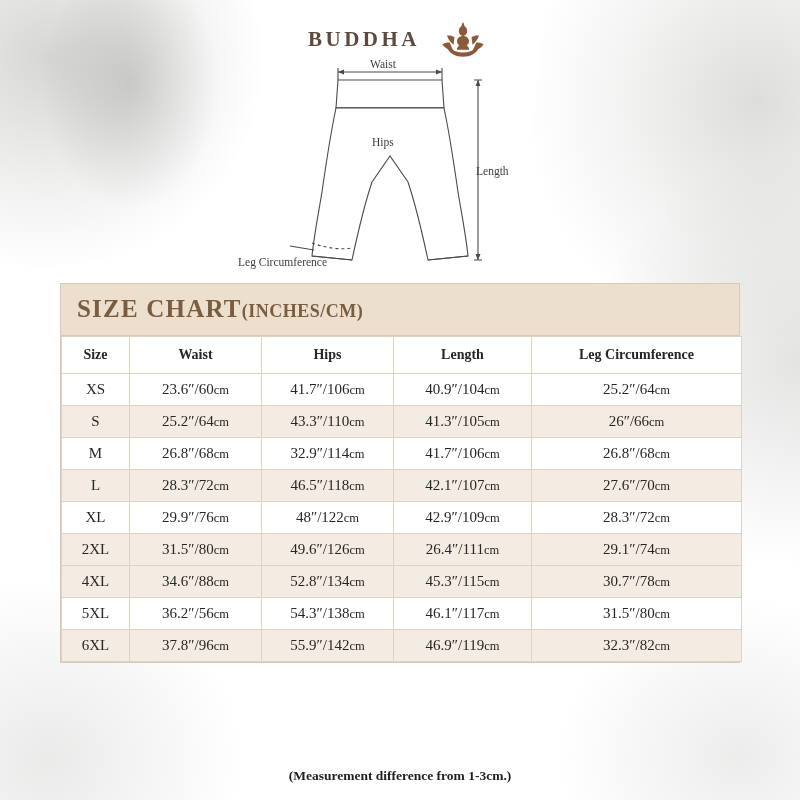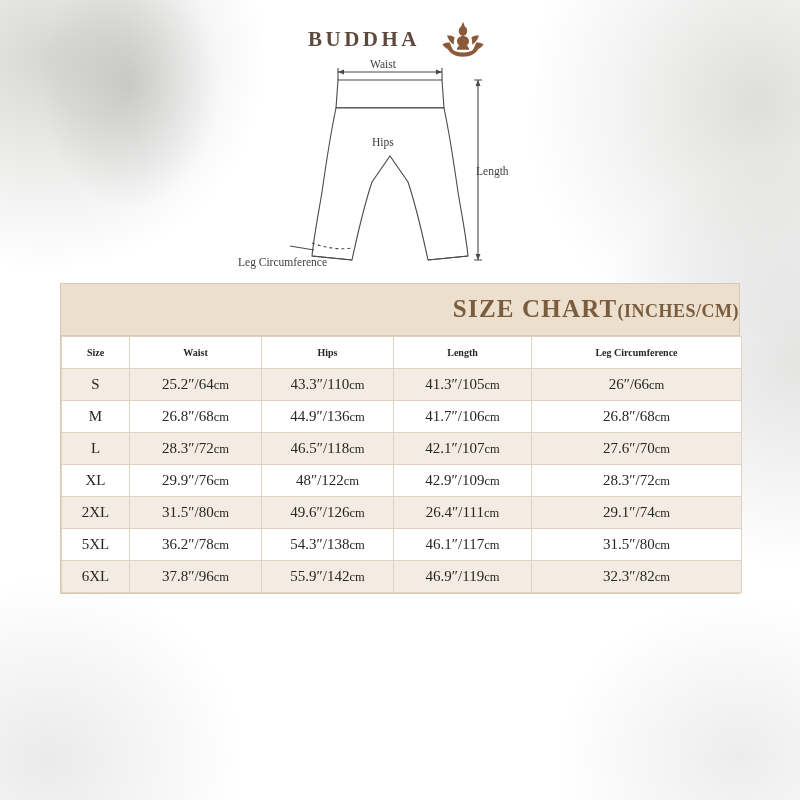--- a/index.html
+++ b/index.html
@@ -114,22 +114,22 @@
     left: 60px;
     top: 283px;
     width: 680px;
     border: 1px solid #d7c9b5;
     box-sizing: border-box;
     background: #fff;
     z-index: 6;
   }
   .chart-title {
     background: #ecdfcd;
-    text-align: right;
-    padding: 11px 0 12px;
+    text-align: left;
+    padding: 11px 16px 12px;
     border-bottom: 1px solid #d7c9b5;
   }
   .chart-title .t-main {
     font-family: "Liberation Serif", serif;
     font-size: 25px;
     letter-spacing: 1.2px;
     color: #7a5c3e;
     font-weight: 700;
   }
   .chart-title .t-sub {
@@ -144,21 +144,21 @@
     width: 100%;
     table-layout: fixed;
   }
   th, td {
     border: 1px solid #ded2c0;
     text-align: center;
     font-family: "Liberation Serif", serif;
     color: #262626;
   }
   thead th {
-    font-size: 10px;
+    font-size: 14px;
     font-weight: 700;
     padding: 10px 2px;
     background: #ffffff;
   }
   tbody td {
     font-size: 15px;
     padding: 7px 2px;
     background: #ffffff;
   }
   tbody tr.alt td {
@@ -268,31 +268,38 @@
       <thead>
         <tr>
           <th>Size</th>
           <th>Waist</th>
           <th>Hips</th>
           <th>Length</th>
           <th>Leg Circumference</th>
         </tr>
       </thead>
       <tbody>
+        <tr>
+          <td>XS</td>
+          <td><span>23.6″/60</span><span class="unit">cm</span></td>
+          <td><span>41.7″/106</span><span class="unit">cm</span></td>
+          <td><span>40.9″/104</span><span class="unit">cm</span></td>
+          <td><span>25.2″/64</span><span class="unit">cm</span></td>
+        </tr>
         <tr class="alt">
           <td>S</td>
           <td><span>25.2″/64</span><span class="unit">cm</span></td>
           <td><span>43.3″/110</span><span class="unit">cm</span></td>
           <td><span>41.3″/105</span><span class="unit">cm</span></td>
           <td><span>26″/66</span><span class="unit">cm</span></td>
         </tr>
         <tr>
           <td>M</td>
           <td><span>26.8″/68</span><span class="unit">cm</span></td>
-          <td><span>44.9″/136</span><span class="unit">cm</span></td>
+          <td><span>32.9″/114</span><span class="unit">cm</span></td>
           <td><span>41.7″/106</span><span class="unit">cm</span></td>
           <td><span>26.8″/68</span><span class="unit">cm</span></td>
         </tr>
         <tr class="alt">
           <td>L</td>
           <td><span>28.3″/72</span><span class="unit">cm</span></td>
           <td><span>46.5″/118</span><span class="unit">cm</span></td>
           <td><span>42.1″/107</span><span class="unit">cm</span></td>
           <td><span>27.6″/70</span><span class="unit">cm</span></td>
         </tr>
@@ -303,32 +310,40 @@
           <td><span>42.9″/109</span><span class="unit">cm</span></td>
           <td><span>28.3″/72</span><span class="unit">cm</span></td>
         </tr>
         <tr class="alt">
           <td>2XL</td>
           <td><span>31.5″/80</span><span class="unit">cm</span></td>
           <td><span>49.6″/126</span><span class="unit">cm</span></td>
           <td><span>26.4″/111</span><span class="unit">cm</span></td>
           <td><span>29.1″/74</span><span class="unit">cm</span></td>
         </tr>
+        <tr class="alt">
+          <td>4XL</td>
+          <td><span>34.6″/88</span><span class="unit">cm</span></td>
+          <td><span>52.8″/134</span><span class="unit">cm</span></td>
+          <td><span>45.3″/115</span><span class="unit">cm</span></td>
+          <td><span>30.7″/78</span><span class="unit">cm</span></td>
+        </tr>
         <tr>
           <td>5XL</td>
-          <td><span>36.2″/78</span><span class="unit">cm</span></td>
+          <td><span>36.2″/56</span><span class="unit">cm</span></td>
           <td><span>54.3″/138</span><span class="unit">cm</span></td>
           <td><span>46.1″/117</span><span class="unit">cm</span></td>
           <td><span>31.5″/80</span><span class="unit">cm</span></td>
         </tr>
         <tr class="alt">
           <td>6XL</td>
           <td><span>37.8″/96</span><span class="unit">cm</span></td>
           <td><span>55.9″/142</span><span class="unit">cm</span></td>
           <td><span>46.9″/119</span><span class="unit">cm</span></td>
           <td><span>32.3″/82</span><span class="unit">cm</span></td>
         </tr>
       </tbody>
     </table>
   </div>
 
+  <div class="footnote">(Measurement difference from 1-3cm.)</div>
 
 </div>
 
 </body></html>

